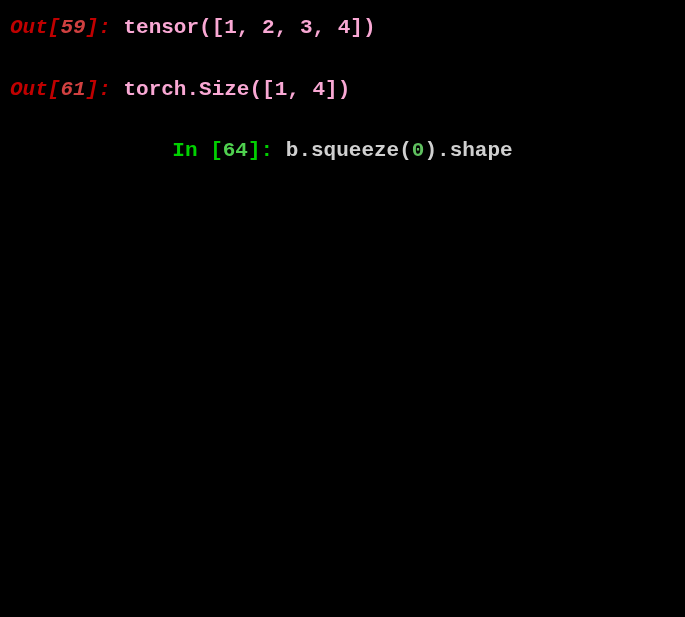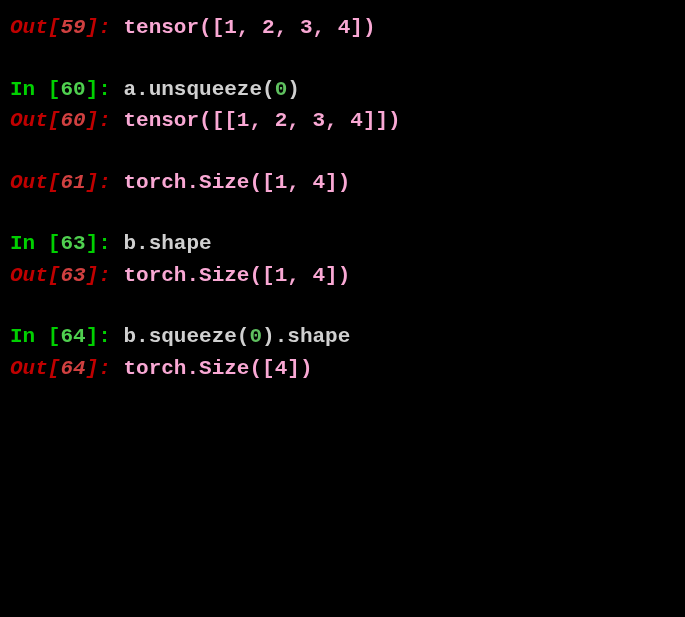--- a/index.html
+++ b/index.html
@@ -15,20 +15,21 @@
       width: 685px;
       height: 617px;
       line-height: 1.5;
       font-weight: bold;
     }
     .cell {
       margin-bottom: 30px;
     }
     .cell:last-child {
       margin-bottom: 0;
+      text-align: center;
     }
     .line {
       white-space: pre;
     }
     .in-label {
       color: #00d000;
     }
     .out-label {
       color: #c00000;
       font-style: italic;
@@ -53,33 +54,24 @@
   </style>
 </head>
 <body>
 
 <div>
 
   <div class="cell">
     <div class="line"><span class="out-label"><span>Out[</span><span class="num-out">59</span><span>]: </span></span><span class="output">tensor([1, 2, 3, 4])</span></div>
   </div>
 
-  <div class="cell">
-    <div class="line"><span class="in-label"><span>In [</span><span class="num-in">60</span><span>]: </span></span><span class="code"><span>a.unsqueeze(</span><span class="py-num">0</span><span>)</span></span></div>
-    <div class="line"><span class="out-label"><span>Out[</span><span class="num-out">60</span><span>]: </span></span><span class="output">tensor([[1, 2, 3, 4]])</span></div>
-  </div>
 
   <div class="cell">
     <div class="line"><span class="out-label"><span>Out[</span><span class="num-out">61</span><span>]: </span></span><span class="output">torch.Size([1, 4])</span></div>
   </div>
 
 
-  <div class="cell">
-    <div class="line"><span class="in-label"><span>In [</span><span class="num-in">63</span><span>]: </span></span><span class="code">b.shape</span></div>
-    <div class="line"><span class="out-label"><span>Out[</span><span class="num-out">63</span><span>]: </span></span><span class="output">torch.Size([1, 4])</span></div>
-  </div>
 
   <div class="cell">
     <div class="line"><span class="in-label"><span>In [</span><span class="num-in">64</span><span>]: </span></span><span class="code"><span>b.squeeze(</span><span class="py-num">0</span><span>).shape</span></span></div>
-    <div class="line"><span class="out-label"><span>Out[</span><span class="num-out">64</span><span>]: </span></span><span class="output">torch.Size([4])</span></div>
   </div>
 
 </div>
 
 </body></html>

